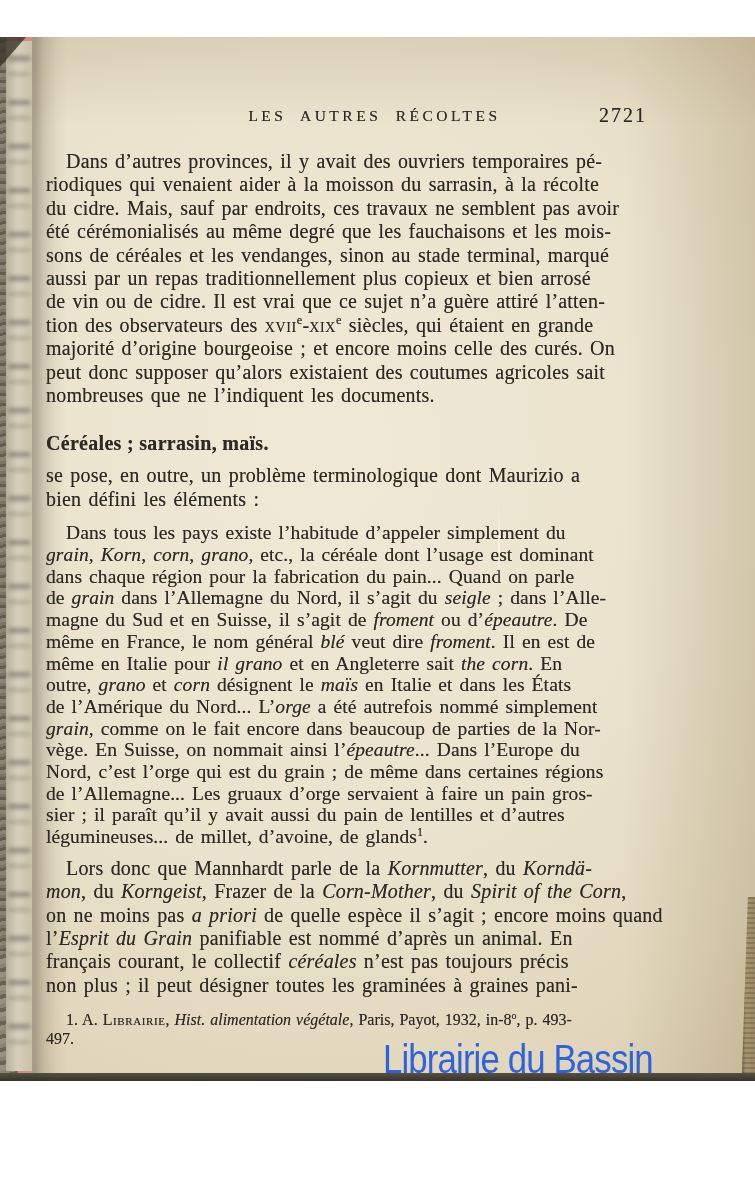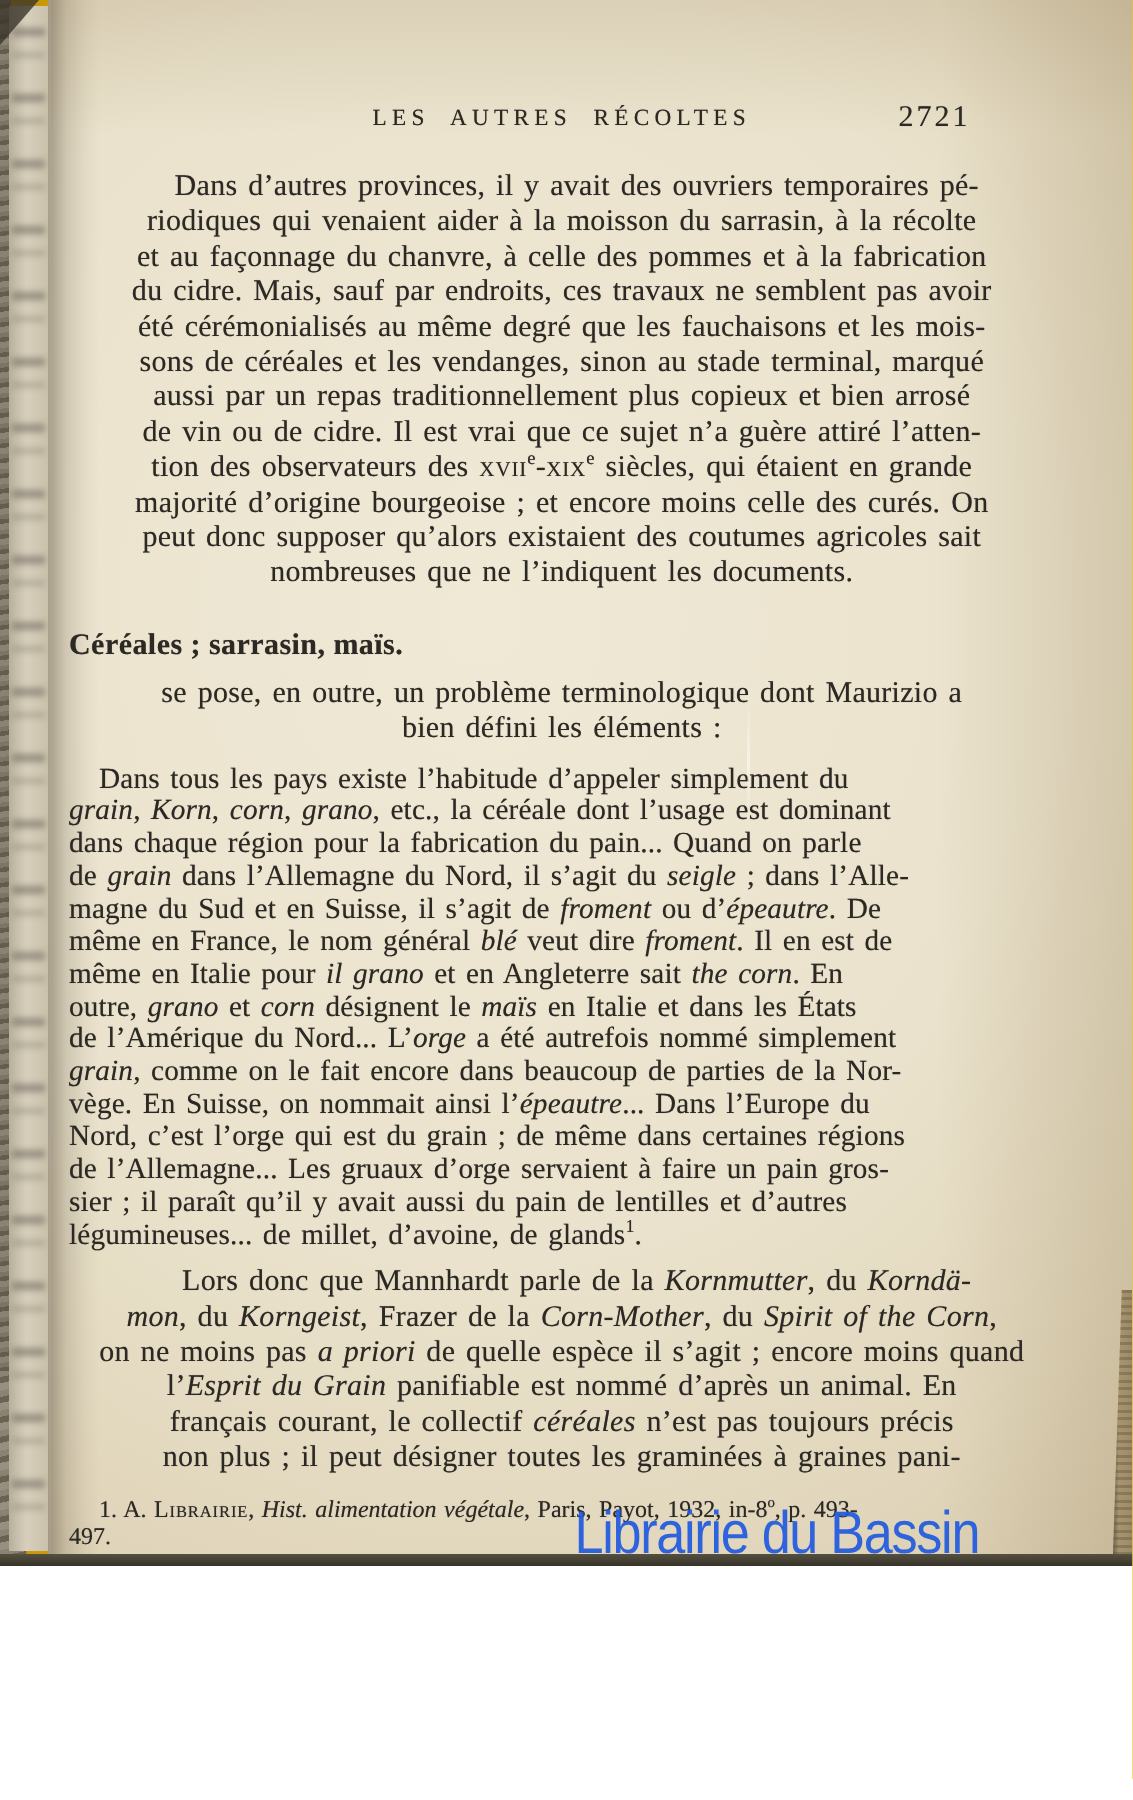--- a/index.html
+++ b/index.html
@@ -1,22 +1,23 @@
 <!DOCTYPE html>
 <html><head>
 <meta charset="utf-8">
 <style>
   html,body { margin:0; padding:0; }
   .photo {
     position:relative;
     width:755px; height:1044px;
     overflow:hidden;
-    background:#eab308;
+    background:#fca5a5;
     font-family:"Liberation Serif","DejaVu Serif",serif;
     box-shadow: inset 0 0 90px rgba(45,35,20,.3);
+    margin-top: 37px;
   }
   
   .wood-edge {
     position:absolute; left:0; top:0; bottom:0; width:7px;
     background:
       repeating-linear-gradient(172deg, #7c7565 0 3px, #645d4e 3px 6px, #8a8272 6px 10px),
       #6b6454;
   }
   .wood-edge-bottom {
     position:absolute; left:0; bottom:0; width:18px; height:130px;
@@ -82,21 +83,21 @@
     text-shadow:0 0 .5px rgba(43,40,36,.55);
   }
   .running-header { position:absolute; top:70px; left:0; right:0; text-align:center; }
   .rh-title { font-size:15.5px; letter-spacing:3.5px; word-spacing:7px; }
   .rh-num { position:absolute; right:56px; top:-3px; font-size:20px; letter-spacing:2px; }
   .text-content { position:absolute; top:113px; left:0; right:0; }
   .line { white-space:nowrap; overflow:visible; }
   .block.para .line { font-size:20px; line-height:23.4px; word-spacing:2px; letter-spacing:.2px; }
   .block.quote .line { font-size:19.5px; line-height:21.7px; word-spacing:2px; letter-spacing:.1px; }
   .block.footnote .line { font-size:16px; line-height:18.5px; word-spacing:1px; }
-  .block.para { margin-top:9px;text-align:center; }
+  .block.para { margin-top:9px; }
   .block.quote { margin-top:11px; }
   .block.footnote { margin-top:14px; }
   .block.heading {
     margin:25px 80px 0 0; text-align:left;
     font-weight:bold; font-size:20px; letter-spacing:.3px;
   }
   .block:first-child { margin-top:0; }
   .line.first { text-indent:20px; }
   .text-content .i   { font-style:italic; }
   .text-content .sc  { font-variant:small-caps; letter-spacing:.6px; }
@@ -132,21 +133,20 @@
     <div class="content">
       <div class="running-header">
         <span class="rh-title">LES AUTRES RÉCOLTES</span>
         <span class="rh-num">2721</span>
       </div>
 
       <div class="text-content">
           <div class="block para">
             <div class="line first"><span>Dans d’autres provinces, il y avait des ouvriers temporaires pé-</span></div>
             <div class="line"><span>riodiques qui venaient aider à la moisson du sarrasin, à la récolte</span></div>
-            <div class="line"><span>et au façonnage du chanvre, à celle des pommes et à la fabrication</span></div>
             <div class="line"><span>du cidre. Mais, sauf par endroits, ces travaux ne semblent pas avoir</span></div>
             <div class="line"><span>été cérémonialisés au même degré que les fauchaisons et les mois-</span></div>
             <div class="line"><span>sons de céréales et les vendanges, sinon au stade terminal, marqué</span></div>
             <div class="line"><span>aussi par un repas traditionnellement plus copieux et bien arrosé</span></div>
             <div class="line"><span>de vin ou de cidre. Il est vrai que ce sujet n’a guère attiré l’atten-</span></div>
             <div class="line"><span>tion des observateurs des </span><span class="sc">xvii</span><span class="sup">e</span><span>-</span><span class="sc">xix</span><span class="sup">e</span><span> siècles, qui étaient en grande</span></div>
             <div class="line"><span>majorité d’origine bourgeoise ; et encore moins celle des curés. On</span></div>
             <div class="line"><span>peut donc supposer qu’alors existaient des coutumes agricoles sait</span></div>
             <div class="line"><span>nombreuses que ne l’indiquent les documents.</span></div>
           </div>

